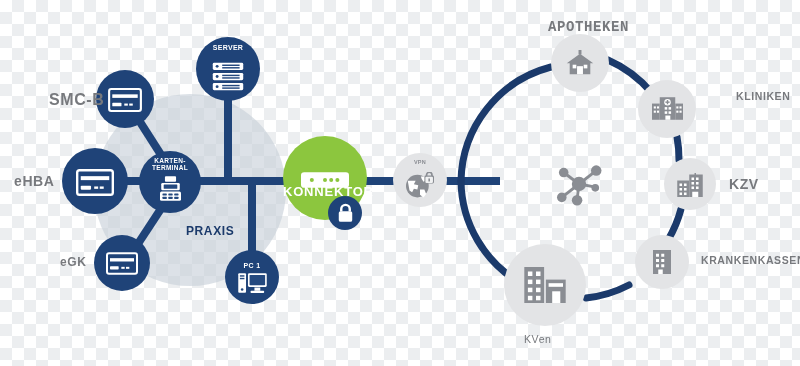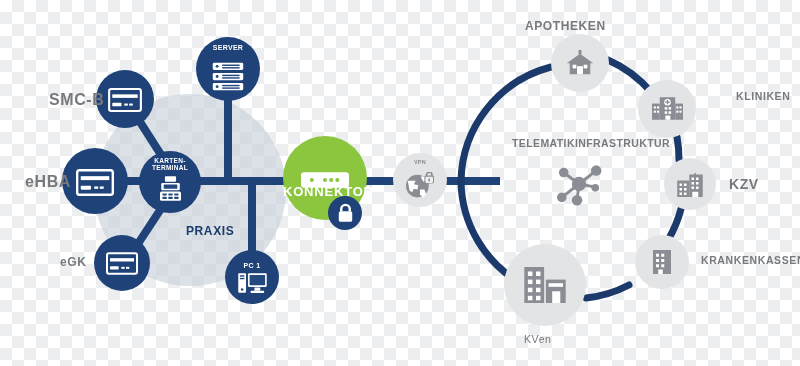--- a/index.html
+++ b/index.html
@@ -345,39 +345,38 @@
     </g>
 
     <g>
       <circle cx="545" cy="285" r="41" fill="#e3e4e6"></circle>
       <use href="#ic-buildings" x="524" y="267" width="42" height="36"></use>
     </g>
   </svg>
 
   <div class="lbl" style="left:49px;top:91px;font-size:16px;">SMC-B</div>
 
-  <div class="lbl" style="left:25px;top:173px;font-size:16px;">eHBA</div>
+  <div class="lbl" style="left:14px;top:173px;font-size:14px;">eHBA</div>
 
   <div class="lbl" style="left:60px;top:255px;font-size:12px;text-align:center;">eGK</div>
 
   <div class="node-txt" style="left:198px;top:44px;width:60px;font-size:7px;">SERVER</div>
 
   <div class="node-txt two" style="left:142px;top:158px;width:56px;font-size:6.5px;"><span>KARTEN-</span><br><span>TERMINAL</span></div>
 
   <div class="node-txt" style="left:232px;top:262px;width:40px;font-size:7px;">PC 1</div>
 
   <div class="lbl navy" style="left:186px;top:224px;font-size:12px;">PRAXIS</div>
 
   <div class="node-txt" style="left:283px;top:148px;width:84px;font-size:13px;letter-spacing:.8px;margin-top:37px;">KONNEKTOR</div>
 
   <div style="position:absolute;left:404px;top:159px;width:32px;text-align:center;font-size:5.5px;font-weight:bold;color:#8a8d93;letter-spacing:.3px;">VPN</div>
 
-  <div class="lbl" style="left:512px;top:137px;font-size:10.5px;letter-spacing:.4px;">TELEMATIKINFRASTRUKTUR</div>
-
-  <div class="lbl" style="left:525px;top:19px;font-size:12px;">APOTHEKEN</div>
+
+  <div class="lbl" style="left:548px;top:19px;font-size:14px;font-family:Liberation Mono, monospace;">APOTHEKEN</div>
 
   <div class="lbl" style="left:704px;top:90px;font-size:10.5px;padding-left:32px;">KLINIKEN</div>
 
   <div class="lbl" style="left:729px;top:176px;font-size:14px;">KZV</div>
 
   <div class="lbl" style="left:701px;top:254px;font-size:10.5px;">KRANKENKASSEN</div>
 
   <div class="lbl" style="left:524px;top:333px;font-size:10.5px;font-weight:normal;">KVen</div>
 
 </div>

